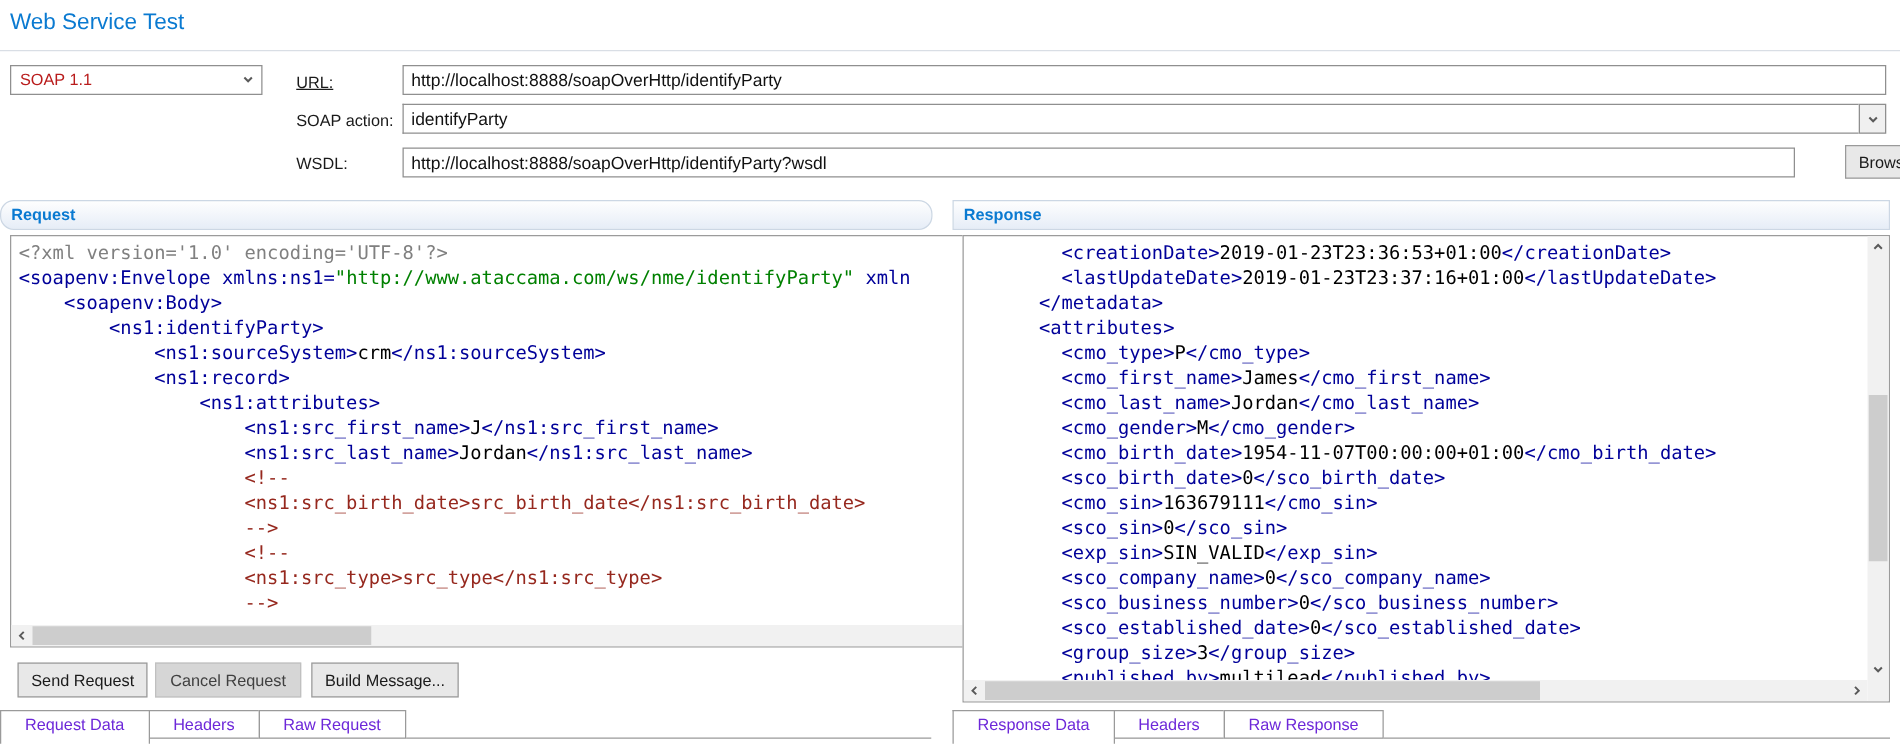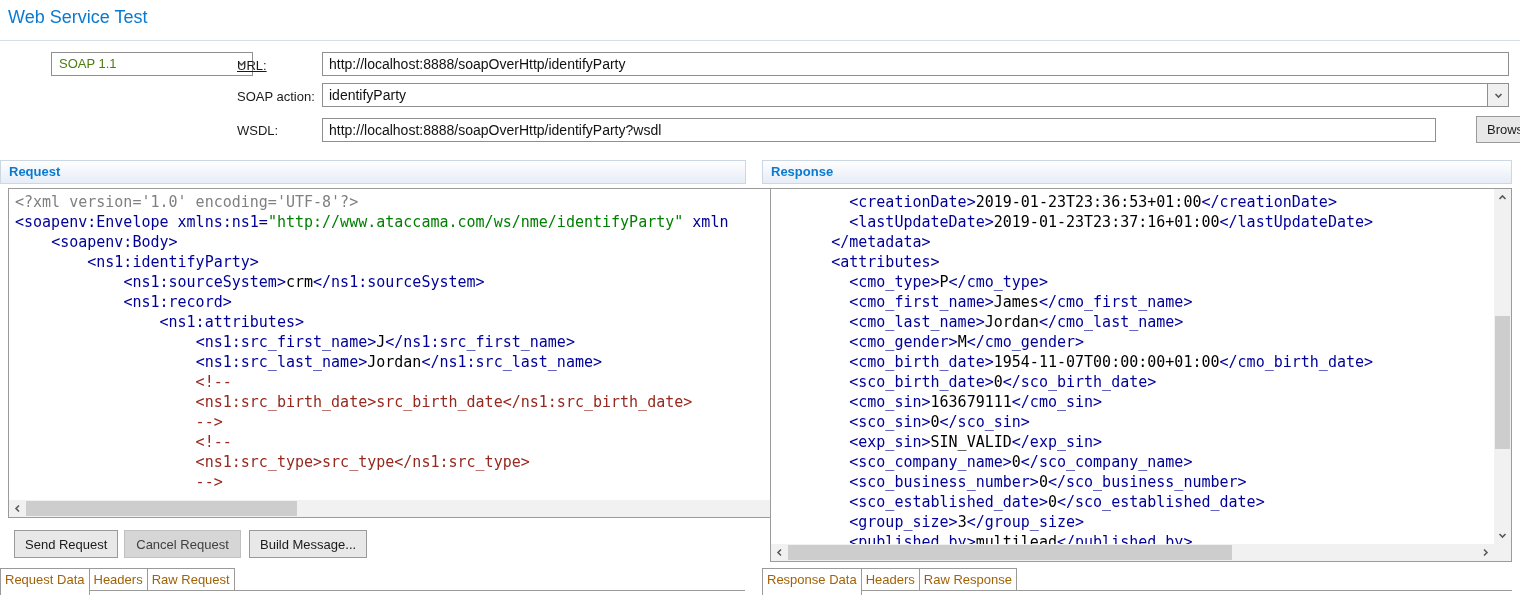--- a/index.html
+++ b/index.html
@@ -7,42 +7,42 @@
     width:1520px;height:600px;position:relative;overflow:hidden;
     background:#ffffff;font-family:"Liberation Sans",sans-serif;
     --accent:#0a7ad1;--syn-decl:#808080;--syn-tag:#000099;--syn-text:#000000;
     --syn-str:#008000;--syn-com:#96281e;
   }
   .abs{position:absolute;}
   
   .page-title{left:8px;top:7px;font-size:18px;font-weight:normal;color:var(--accent);}
   .title-sep{left:0;top:40px;width:1520px;height:1px;background:#d9dee5;}
   .combo{box-sizing:border-box;border:1px solid #8f8f8f;background:#fff;height:24px;
-         font-size:13px;line-height:22px;padding:0 24px 0 7px;color:#4d7c0f;cursor:default;margin-left:43px;}
+         font-size:13px;line-height:22px;padding:0 24px 0 7px;color:#b91c1c;cursor:default;}
   .protocol{left:8px;top:52px;width:202px;}
   .combo .chev{position:absolute;right:5px;top:5px;}
   .flabel{font-size:13px;color:#1a1a1a;}
   .lbl-url{left:237px;top:58px;text-decoration:underline;}
   .lbl-action{left:237px;top:89px;}
   .lbl-wsdl{left:237px;top:123px;}
   .tfield{box-sizing:border-box;border:1px solid #8f8f8f;background:#fff;height:24px;
           font-size:14px;font-family:"Liberation Sans",sans-serif;padding:0 6px;color:#111;outline:none;}
   .fld-url{left:322px;top:52px;width:1187px;}
   .fld-action{left:322px;top:83px;width:1165px;border-right:none;}
   .action-chev{left:1487px;top:83px;width:22px;height:24px;box-sizing:border-box;
                border:1px solid #8f8f8f;background:#f0f0f0;display:flex;align-items:center;justify-content:center;}
   .fld-wsdl{left:322px;top:118px;width:1114px;}
   .btn{box-sizing:border-box;border:1px solid #9a9a9a;background:#e8e8e8;font-size:13px;
        font-family:"Liberation Sans",sans-serif;color:#1a1a1a;height:28px;padding:0 10px;cursor:default;}
   .btn-browse{left:1440px;top:116px;width:70px;height:27px;margin-left:36px;}
   
   .panel-hdr{box-sizing:border-box;height:24px;border:1px solid #ccd7e4;
              background:linear-gradient(180deg,#fefefe 0%,#e6edf7 100%);
              font-size:13px;font-weight:bold;color:var(--accent);line-height:22px;padding-left:8px;}
-  .req-hdr{left:0;top:160px;width:746px;}
+  .req-hdr{left:0;top:160px;width:746px;border-radius:11px;}
   .res-hdr{left:762px;top:160px;width:750px;}
   .code-area{box-sizing:border-box;background:#fff;border:1px solid #9b9b9b;}
   .req-code{left:8px;top:188px;width:830px;height:330px;}
   .res-code{left:770px;top:188px;width:742px;height:374px;}
   .code-view{position:absolute;left:0;top:0;right:17px;bottom:17px;overflow:hidden;
              padding:3px 0 0 6px;font-family:"DejaVu Sans Mono",monospace;
              font-size:15px;line-height:20px;white-space:pre;color:var(--syn-text);}
   .code-line{height:20px;}
   .c-decl{color:var(--syn-decl);}
   .c-tag{color:var(--syn-tag);}
@@ -66,21 +66,21 @@
   
   .btn-send{left:14px;top:530px;min-width:102px;}
   .btn-cancel{left:124px;top:530px;min-width:117px;background:#d6d6d6;border-color:#c0c0c0;color:#404040;}
   .btn-build{left:249px;top:530px;min-width:113px;}
   
   .tabs{height:27px;}
   .req-tabs{left:1px;top:568px;width:744px;}
   .res-tabs{left:763px;top:568px;width:749px;}
   .tabline{position:absolute;left:0;right:0;top:22px;border-top:1px solid #9a9a9a;}
   .tab{position:relative;float:left;box-sizing:border-box;height:23px;border:1px solid #9a9a9a;
-       background:#fff;font-size:13px;color:#a16207;line-height:21px;padding:0 4px;margin-left:-1px;cursor:default;}
+       background:#fff;font-size:13px;color:#6d28d9;line-height:21px;padding:0 19px;margin-left:-1px;cursor:default;}
   .tab:first-child{margin-left:0;}
   .tab.active{height:27px;border-bottom:none;z-index:3;line-height:22px;}
   .chevsvg{display:block;}
 </style>
 </head>
 <body style="--accent: #0a7ad1; --syn-decl: #808080; --syn-tag: #000099; --syn-text: #000000; --syn-str: #008000; --syn-com: #96281e;">
 
 <div class="abs page-title">Web Service Test</div>
 <div class="abs title-sep"></div>
 

